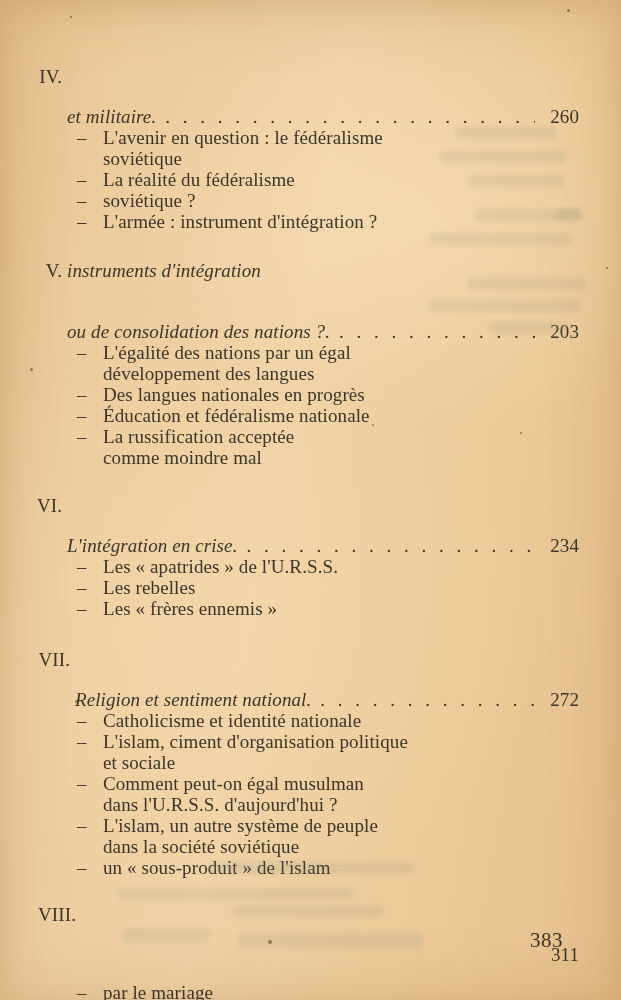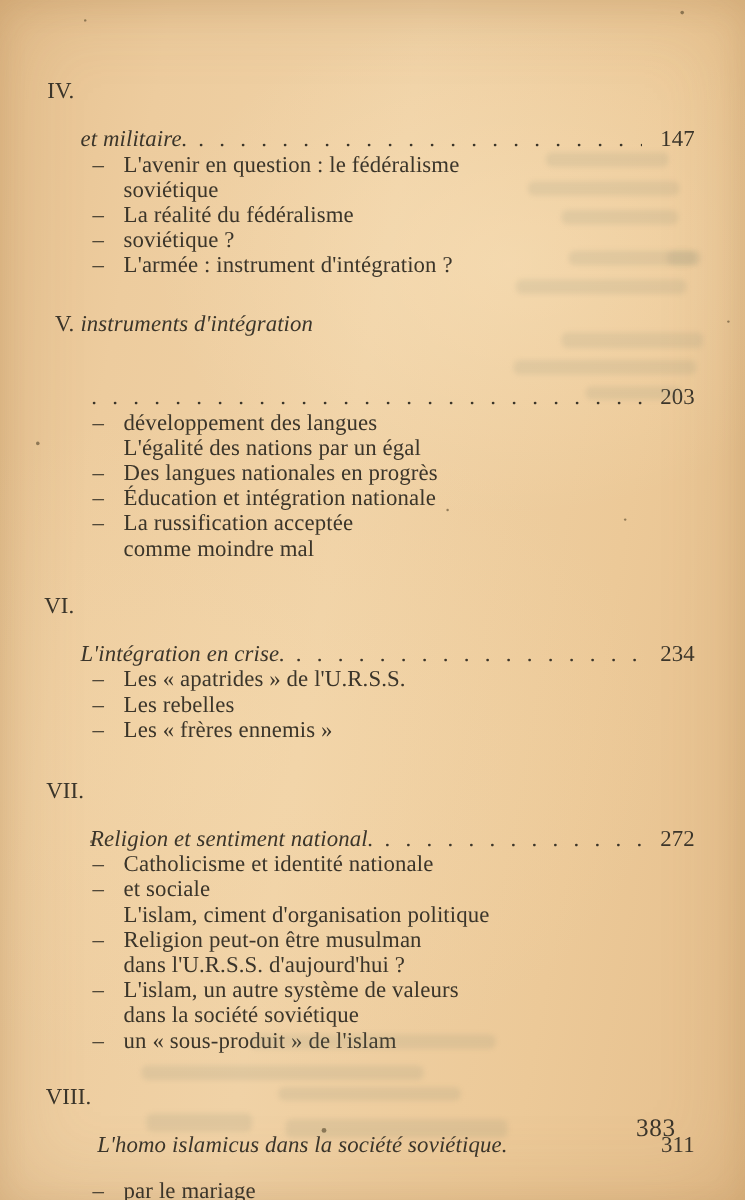--- a/index.html
+++ b/index.html
@@ -90,21 +90,21 @@
 
 <div class="page">
   <div class="toc">
       <div class="sec">
         <div class="sec-head">
           <div class="numeral">IV.</div>
           <div class="title-wrap">
             <div class="title-line last">
               <span class="t-text">et militaire.</span>
               <span class="leader">. . . . . . . . . . . . . . . . . . . . . . . . . . . . . .</span>
-              <span class="pagenum">147</span>
+              <span class="pagenum">260</span>
             </div>
           </div>
         </div>
         <div class="items">
           <div class="item">
             <span class="dash">–</span>
             <div class="item-lines">
               <div>L'avenir en question : le fédéralisme</div>
               <div>soviétique</div>
             </div>
@@ -128,43 +128,44 @@
             </div>
           </div>
         </div>
       </div>
       <div class="sec">
         <div class="sec-head">
           <div class="numeral">V.</div>
           <div class="title-wrap">
             <div class="title-line">instruments d'intégration</div>
             <div class="title-line last">
+              <span class="t-text">ou de consolidation des nations ?.</span>
               <span class="leader">. . . . . . . . . . . . . . . . . . . . . . . . . . . . . .</span>
               <span class="pagenum">203</span>
             </div>
           </div>
         </div>
         <div class="items">
           <div class="item">
             <span class="dash">–</span>
             <div class="item-lines">
+              <div>L'égalité des nations par un égal</div>
               <div>développement des langues</div>
-              <div>L'égalité des nations par un égal</div>
             </div>
           </div>
           <div class="item">
             <span class="dash">–</span>
             <div class="item-lines">
               <div>Des langues nationales en progrès</div>
             </div>
           </div>
           <div class="item">
             <span class="dash">–</span>
             <div class="item-lines">
-              <div>Éducation et intégration nationale</div>
+              <div>Éducation et fédéralisme nationale</div>
             </div>
           </div>
           <div class="item">
             <span class="dash">–</span>
             <div class="item-lines">
               <div>La russification acceptée</div>
               <div>comme moindre mal</div>
             </div>
           </div>
         </div>
@@ -215,52 +216,51 @@
         <div class="items">
           <div class="item">
             <span class="dash">–</span>
             <div class="item-lines">
               <div>Catholicisme et identité nationale</div>
             </div>
           </div>
           <div class="item">
             <span class="dash">–</span>
             <div class="item-lines">
+              <div>L'islam, ciment d'organisation politique</div>
               <div>et sociale</div>
-              <div>L'islam, ciment d'organisation politique</div>
-            </div>
-          </div>
-          <div class="item">
-            <span class="dash">–</span>
-            <div class="item-lines">
-              <div>Religion peut-on être musulman</div>
+            </div>
+          </div>
+          <div class="item">
+            <span class="dash">–</span>
+            <div class="item-lines">
+              <div>Comment peut-on égal musulman</div>
               <div>dans l'U.R.S.S. d'aujourd'hui ?</div>
             </div>
           </div>
           <div class="item">
             <span class="dash">–</span>
             <div class="item-lines">
-              <div>L'islam, un autre système de valeurs</div>
+              <div>L'islam, un autre système de peuple</div>
               <div>dans la société soviétique</div>
             </div>
           </div>
           <div class="item">
             <span class="dash">–</span>
             <div class="item-lines">
               <div>un « sous-produit » de l'islam</div>
             </div>
           </div>
         </div>
       </div>
       <div class="sec">
         <div class="sec-head">
           <div class="numeral">VIII.</div>
           <div class="title-wrap">
             <div class="title-line last">
-              <span class="t-text">L'homo islamicus dans la société soviétique.</span>
               <span class="leader"></span>
               <span class="pagenum">311</span>
             </div>
           </div>
         </div>
         <div class="items">
           <div class="item">
             <span class="dash">–</span>
             <div class="item-lines">
               <div>par le mariage</div>

